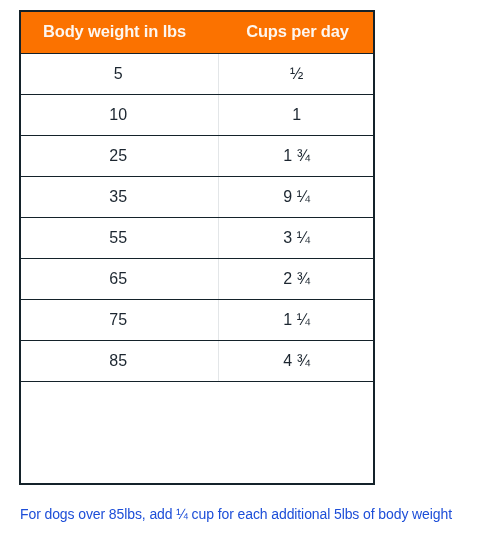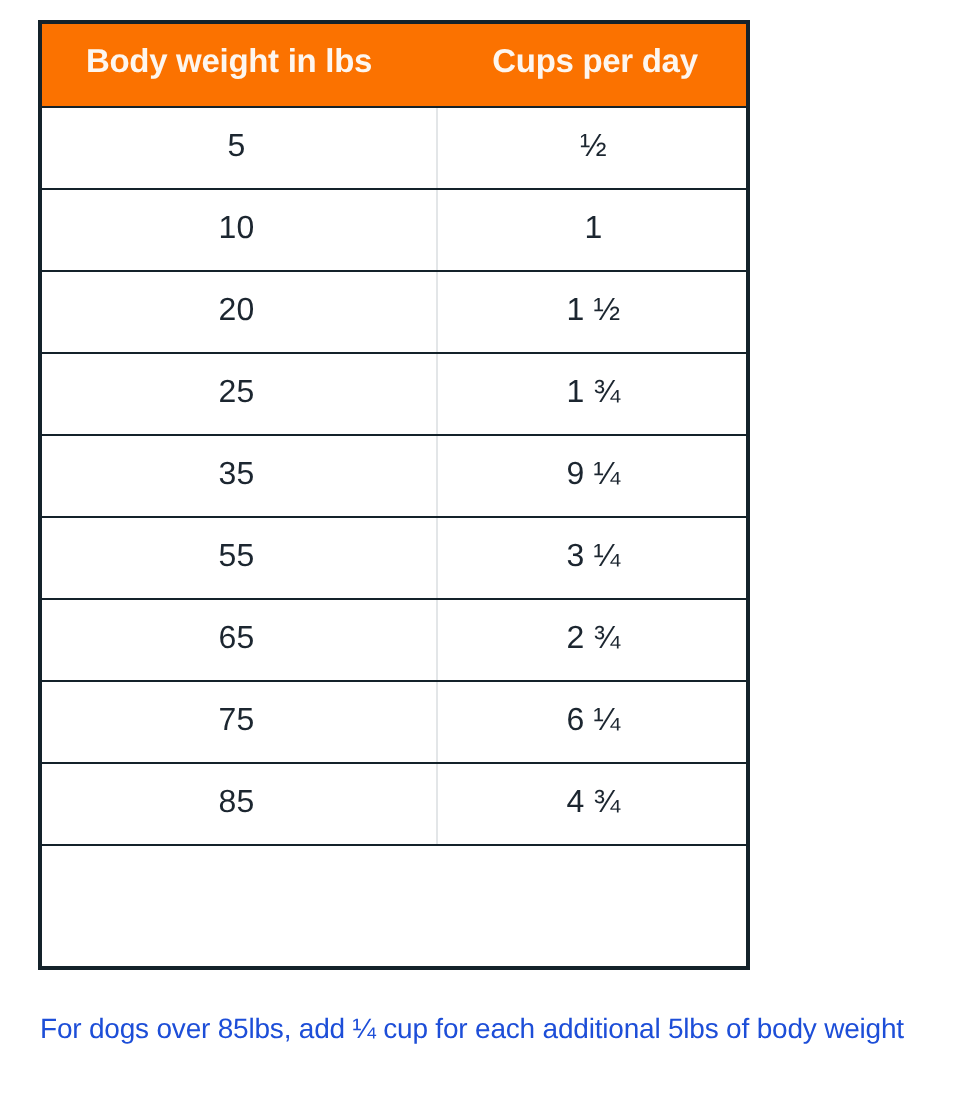--- a/index.html
+++ b/index.html
@@ -125,42 +125,38 @@
     <tbody>
       <tr>
         <td class="cell-weight">5</td>
         <td class="cell-cups fraction">½</td>
       </tr>
       <tr>
         <td class="cell-weight">10</td>
         <td class="cell-cups fraction">1</td>
       </tr>
       <tr>
-        <td class="cell-weight">20</td>
-        <td class="cell-cups fraction">1 ½</td>
-      </tr>
-      <tr>
         <td class="cell-weight">25</td>
         <td class="cell-cups fraction">1 ¾</td>
       </tr>
       <tr>
         <td class="cell-weight">35</td>
         <td class="cell-cups fraction">9 ¼</td>
       </tr>
       <tr>
         <td class="cell-weight">55</td>
         <td class="cell-cups fraction">3 ¼</td>
       </tr>
       <tr>
         <td class="cell-weight">65</td>
         <td class="cell-cups fraction">2 ¾</td>
       </tr>
       <tr>
         <td class="cell-weight">75</td>
-        <td class="cell-cups fraction">6 ¼</td>
+        <td class="cell-cups fraction">1 ¼</td>
       </tr>
       <tr>
         <td class="cell-weight">85</td>
         <td class="cell-cups fraction">4 ¾</td>
       </tr>
     </tbody>
   </table>
 
   <div class="table-frame"></div>
 

